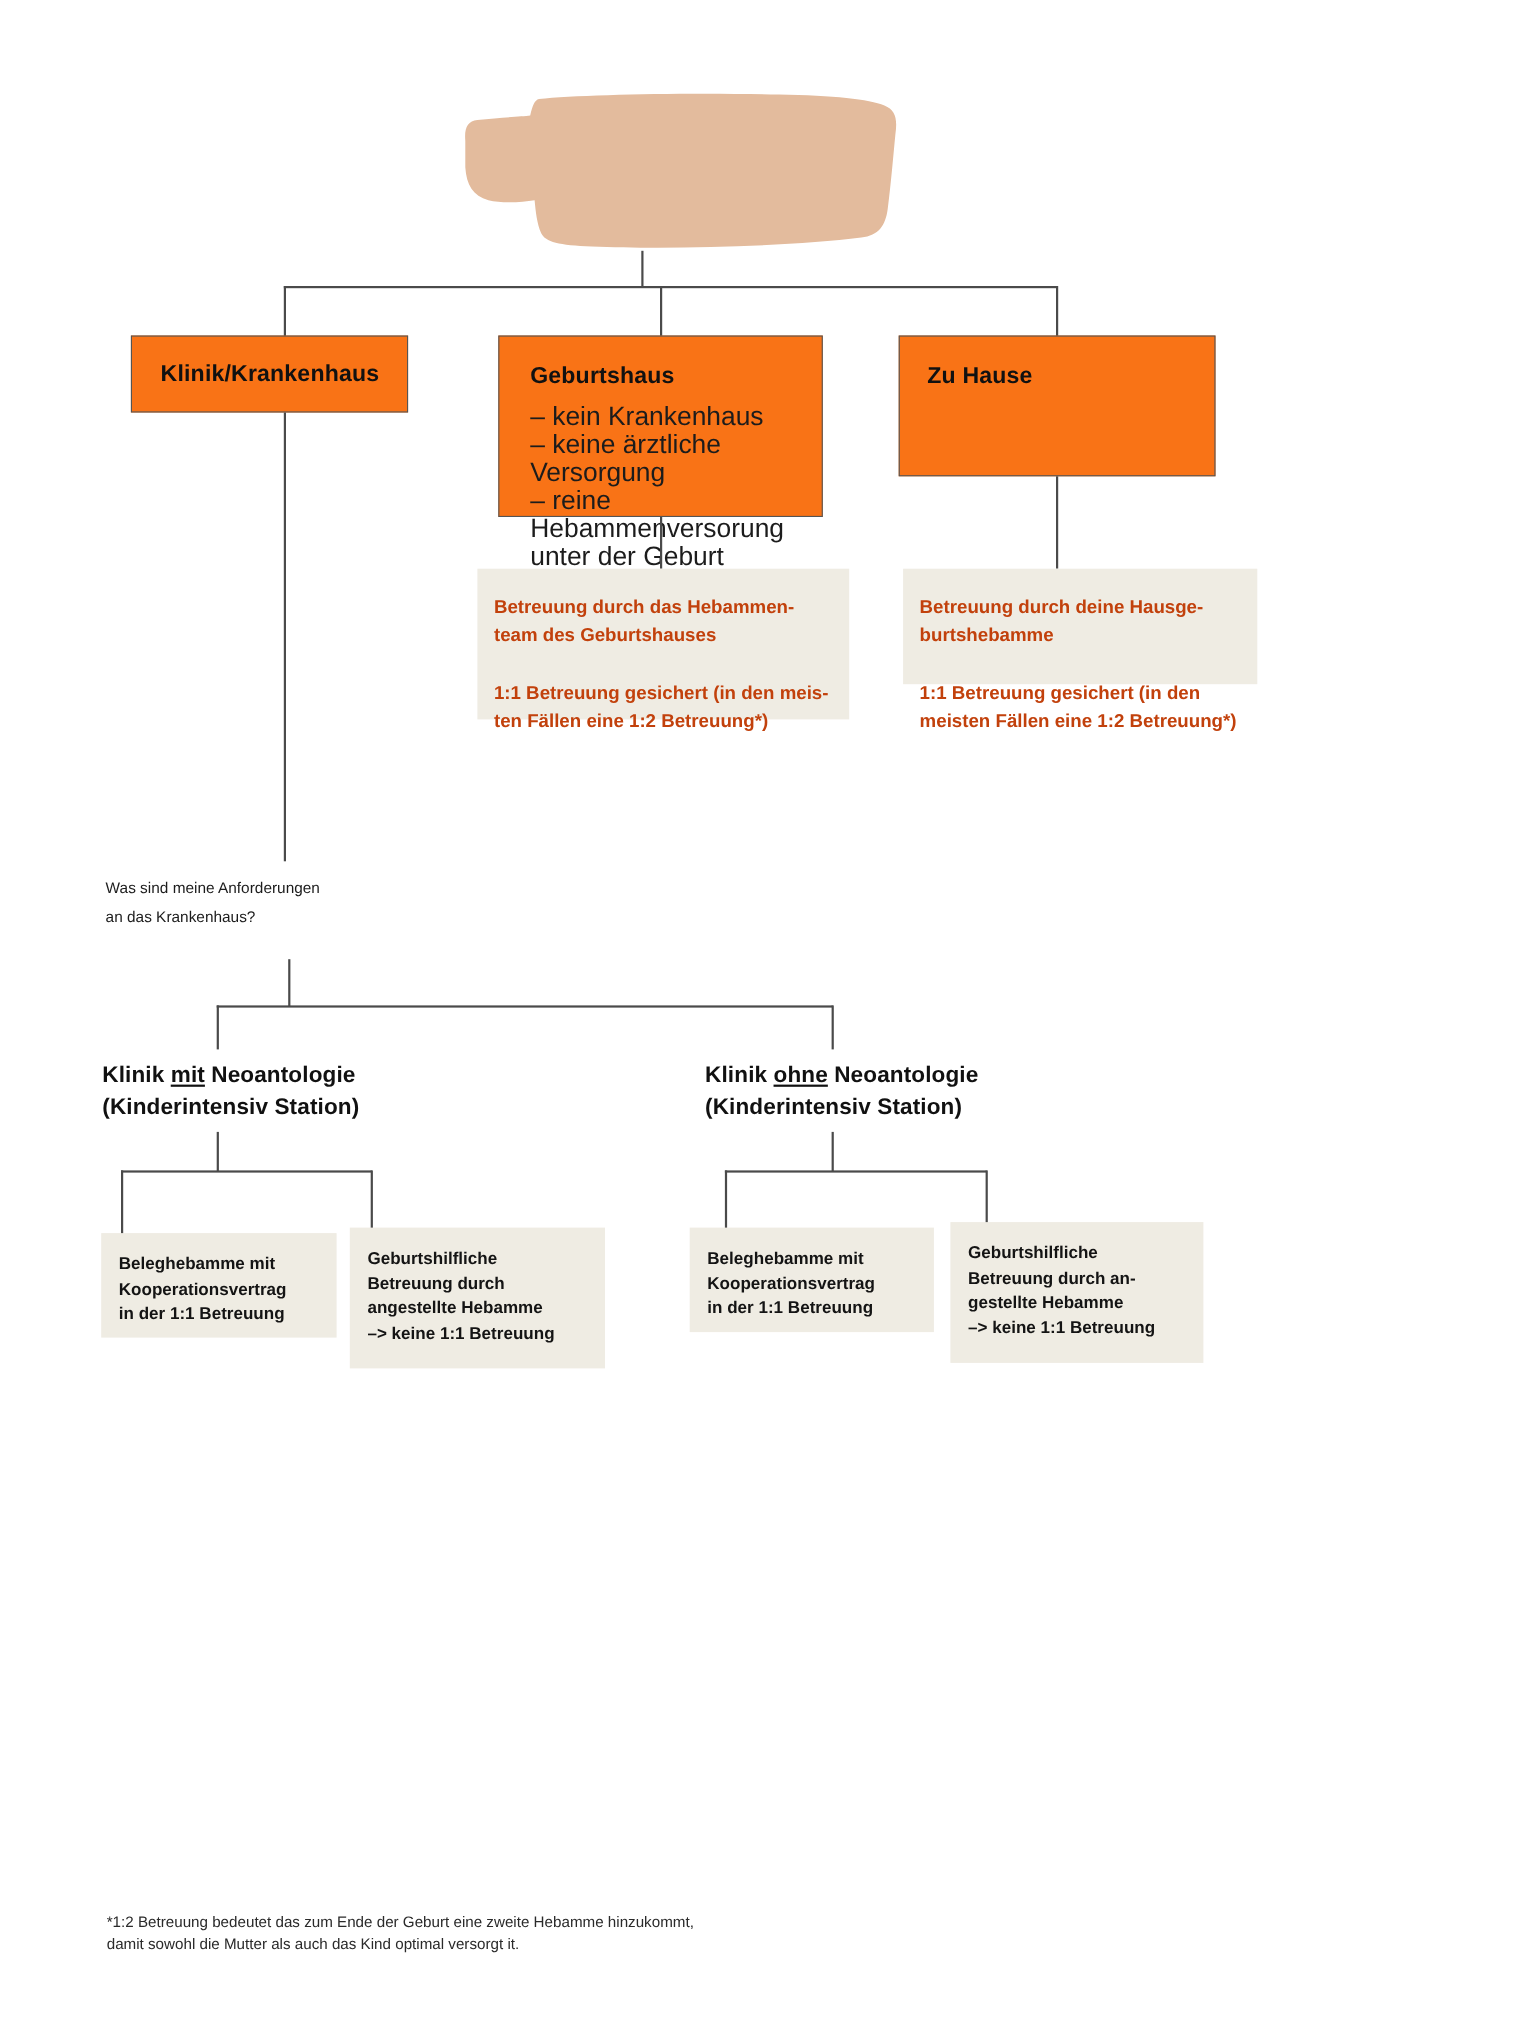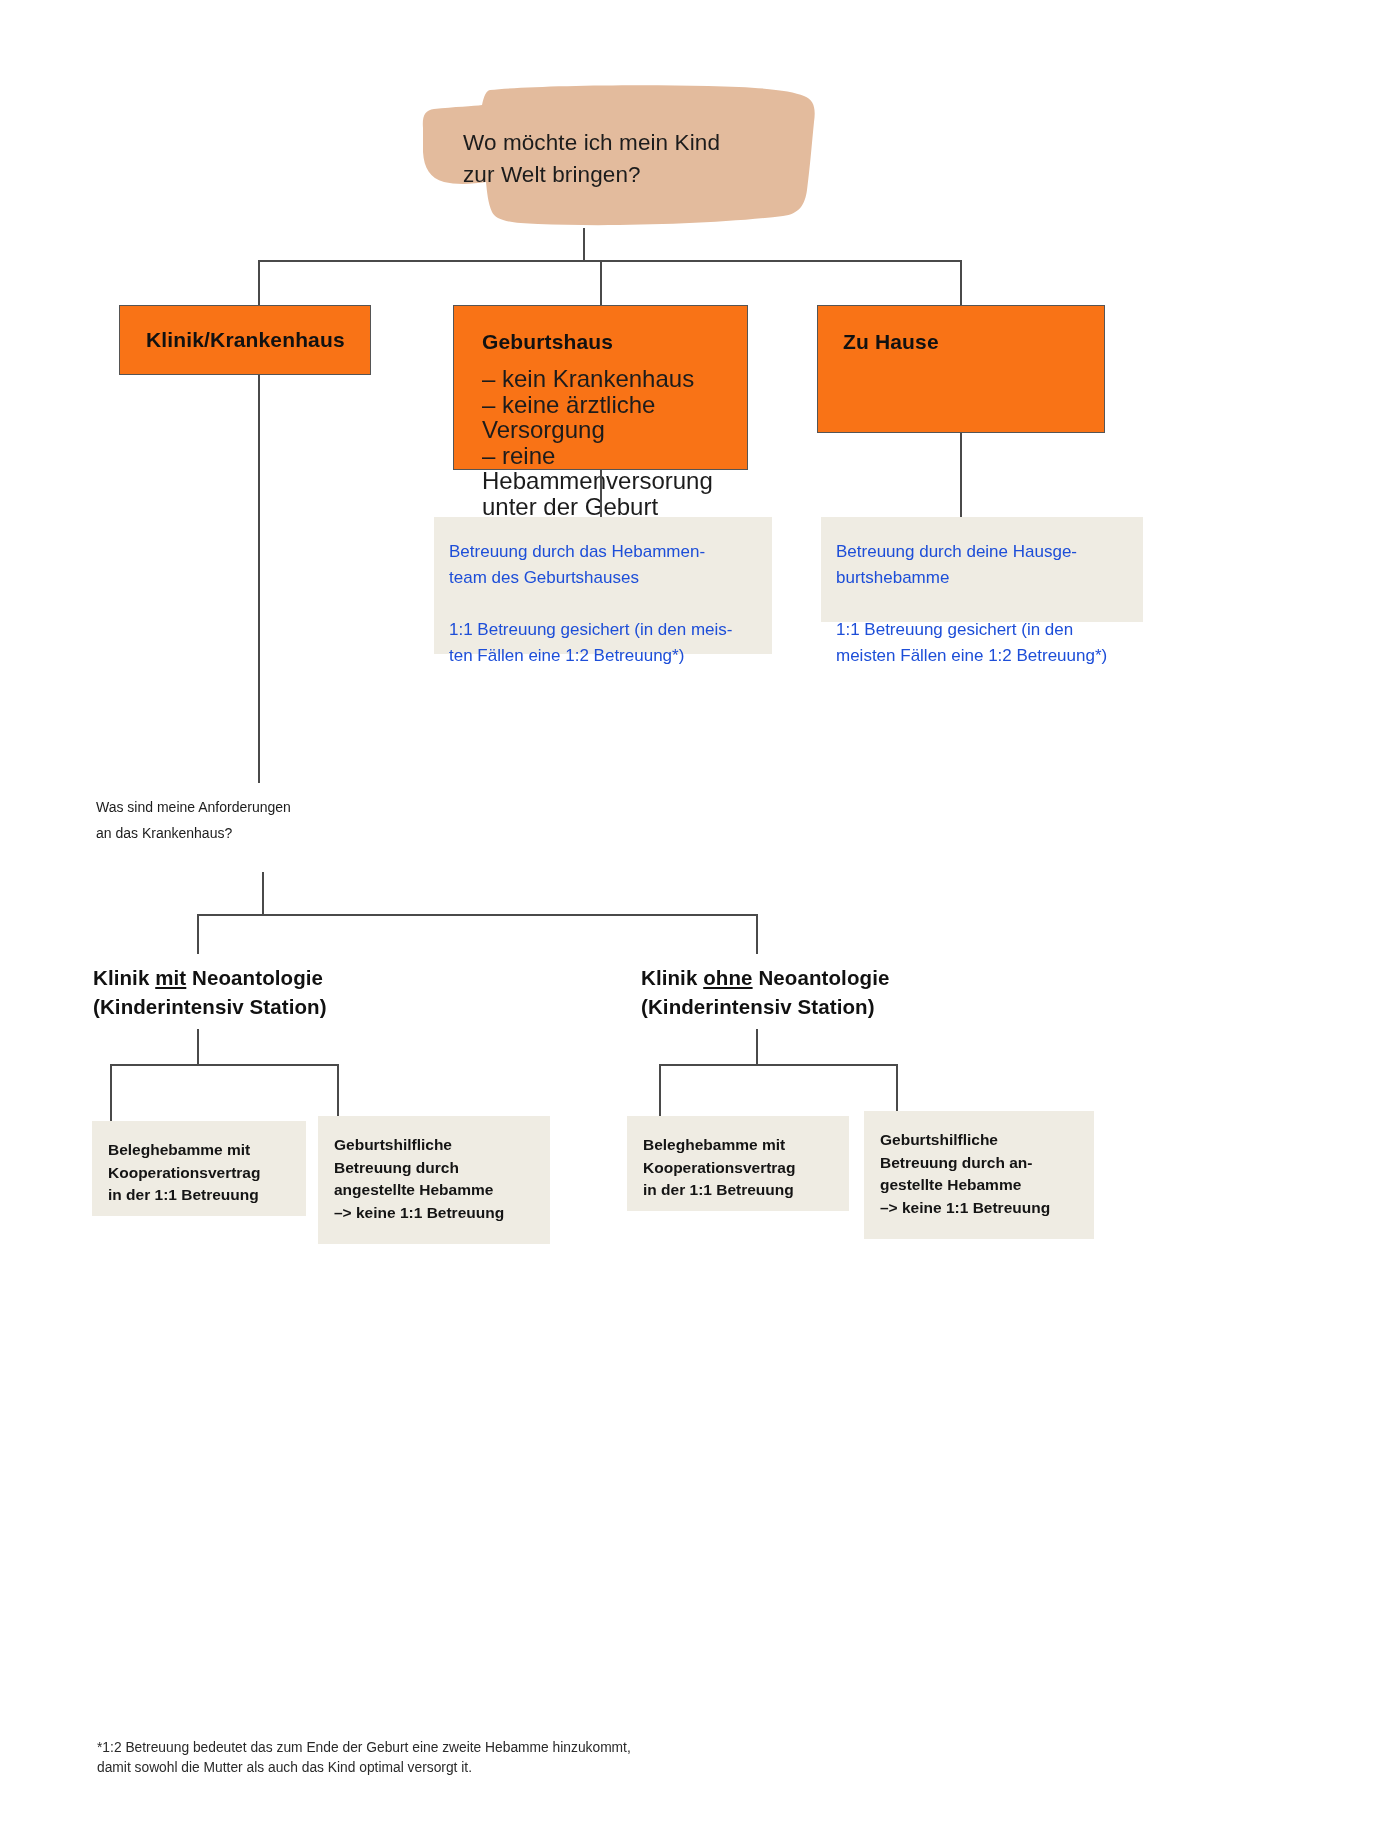--- a/index.html
+++ b/index.html
@@ -98,22 +98,22 @@
     position: absolute; left: 25px; top: 60px; width: 245px;
   }
 
   
   .beige {
     position: absolute;
     background: #efece3;
     box-sizing: border-box;
   }
   .beige .beige-text {
-    font-weight: 400;
-    color: #1d4ed8;
+    font-weight: 700;
+    color: #c2410c;
     white-space: pre-line;
   }
 
   #panel-geburtshaus {
     left: 434px; top: 517px; width: 338px; height: 137px;
   }
   #panel-geburtshaus .beige-text {
     position: absolute; left: 15px; top: 22px; width: 310px;
     font-size: 17px; line-height: 26px;
   }
@@ -181,22 +181,20 @@
 <div id="brush-wrap">
   <svg width="450" height="165" viewBox="0 0 450 165">
     <path id="brush-path" d="M45,56 C44,44 47,38 56,37 C76,35 96,34 104,33
              C106,24 108,19 112,18 C150,14 250,12 330,14
              C380,15 412,18 426,24 C436,28 438,36 436,50
              C434,70 432,95 429,118 C427,133 421,142 405,144
              C340,152 230,155 160,152 C130,151 118,148 114,140
              C110,131 109,120 108,110 C96,112 78,113 66,110
              C52,106 46,96 45,80 Z" fill="#e3bb9d"></path>
   </svg>
-  <div id="brush-title">Wo möchte ich mein Kind
-zur Welt bringen?</div>
 </div>
 
 <div class="line-v" style="left: 583px; top: 228px; height: 33px; background: rgb(74, 74, 74);"></div>
 
 <div class="line-h" style="left: 258px; top: 260px; width: 703px; background: rgb(74, 74, 74);"></div>
 
 <div class="line-v" style="left: 258px; top: 260px; height: 46px; background: rgb(74, 74, 74);"></div>
 
 <div class="line-v" style="left: 600px; top: 260px; height: 46px; background: rgb(74, 74, 74);"></div>
 

